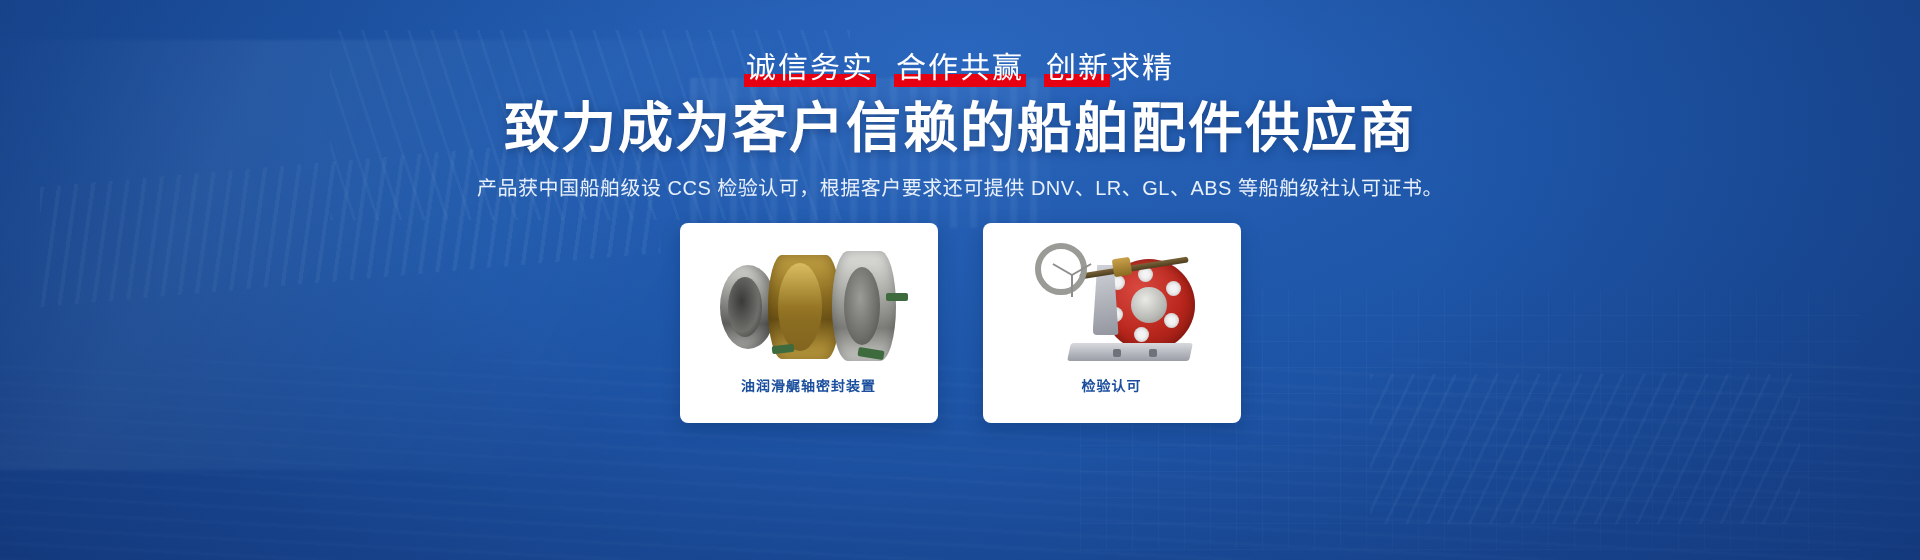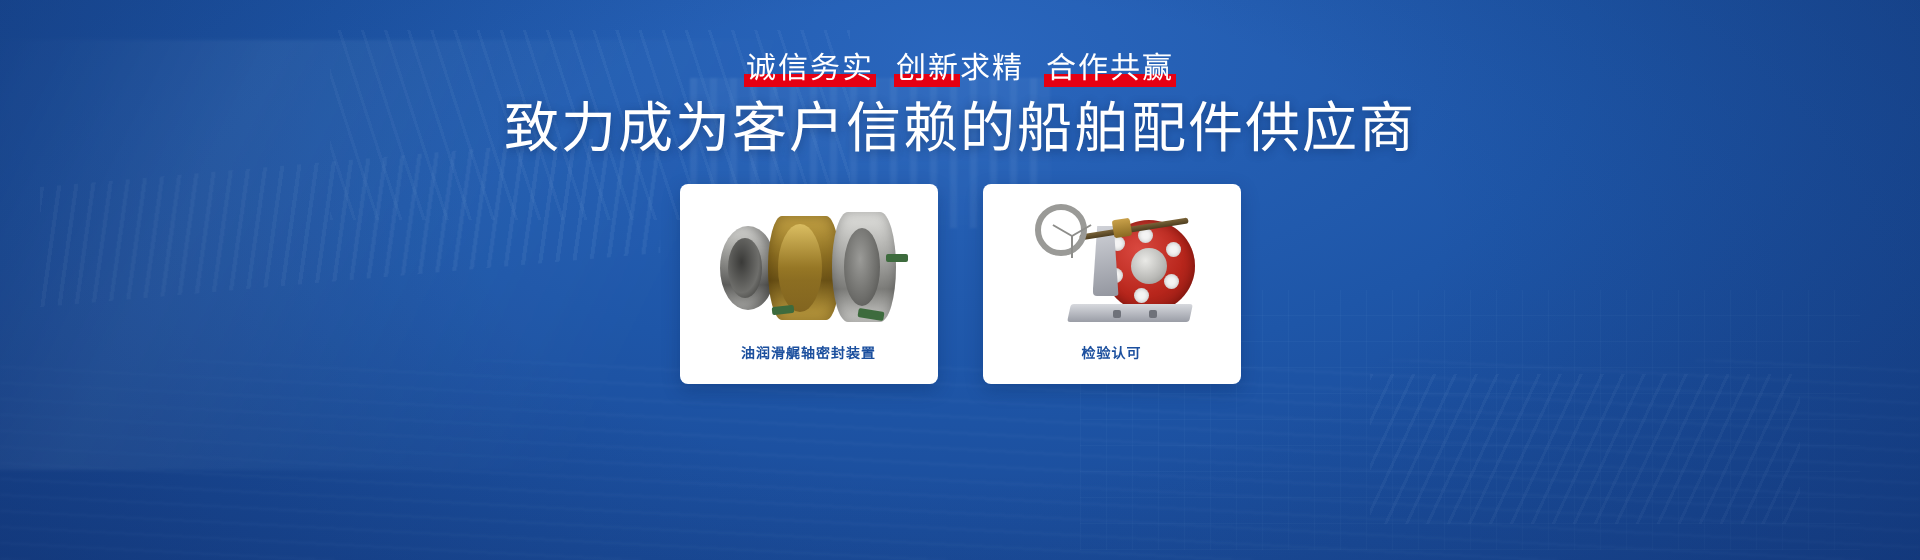--- a/index.html
+++ b/index.html
@@ -76,21 +76,21 @@
   .slogan .seg{ position:relative; display:inline-block; padding:0 2px; }
   
   .slogan .seg::before{
     content:""; position:absolute; left:0; right:0; bottom:1px; height:13px;
     background:#e60012; z-index:-1;
   }
   .slogan .seg.half::before{ right:50%; }
 
   .headline{
     margin-top:6px;
-    font-size:55px; font-weight:normal; color:#ffffff;
+    font-size:55px; font-weight:bold; color:#ffffff;
     letter-spacing:2px; line-height:68px;
     text-shadow:0 2px 10px rgba(8,34,78,.45);
   }
 
   .subtitle{
     margin-top:10px;
     font-size:20px; color:#e8f0fb; font-weight:400; letter-spacing:.5px;
   }
 
   
@@ -100,21 +100,21 @@
     display:flex; justify-content:center; gap:45px;
   }
   .card{
     width:258px; height:200px; background:#ffffff; border-radius:8px;
     box-shadow:0 6px 18px rgba(8,36,86,.28);
     display:flex; flex-direction:column; align-items:center; justify-content:flex-start;
     padding:10px 8px 8px;
   }
   .card .thumb{ width:214px; height:142px; position:relative; }
   .card .caption{
-    margin-top:6px; font-size:14px; color:#1b4f9e; letter-spacing:1px; font-weight:600;
+    font-size:14px; color:#1b4f9e; letter-spacing:1px; font-weight:600;
   }
 
   
   .seal{ position:absolute; left:18px; top:16px; width:182px; height:112px; }
   .seal .ring{ position:absolute; border-radius:50%/50%; }
   .seal .r1{ left:0;  top:16px; width:56px; height:84px;
     background:linear-gradient(180deg,#d9d9d6,#8f8f8c 40%,#5d5d5b 70%,#aeaeab);
     box-shadow:inset -6px 0 10px rgba(0,0,0,.35); }
   .seal .r1b{ left:8px; top:28px; width:34px; height:60px; border-radius:50%;
     background:radial-gradient(ellipse at 40% 40%, #3a3a38, #6e6e6b 60%, #2b2b29); }
@@ -242,26 +242,27 @@
     <div class="water"></div>
     <div class="blueprint"></div>
     <div class="struct-r"></div>
   </div>
   <div class="vignette"></div>
 
   <div class="content">
 
     <div class="slogan">
       <span class="seg">诚信务实</span>
+      <span class="seg">合作共赢</span>
       <span class="seg half">创新求精</span>
-      <span class="seg">合作共赢</span>
     </div>
 
     <h1 class="headline">致力成为客户信赖的船舶配件供应商</h1>
 
+    <p class="subtitle">产品获中国船舶级设 CCS 检验认可，根据客户要求还可提供 DNV、LR、GL、ABS 等船舶级社认可证书。</p>
 
   </div>
 
   <div class="cards">
 
     <div class="card">
       <div class="thumb">
         <div class="seal">
           <div class="ring r1"></div>
           <div class="ring r1b"></div>

